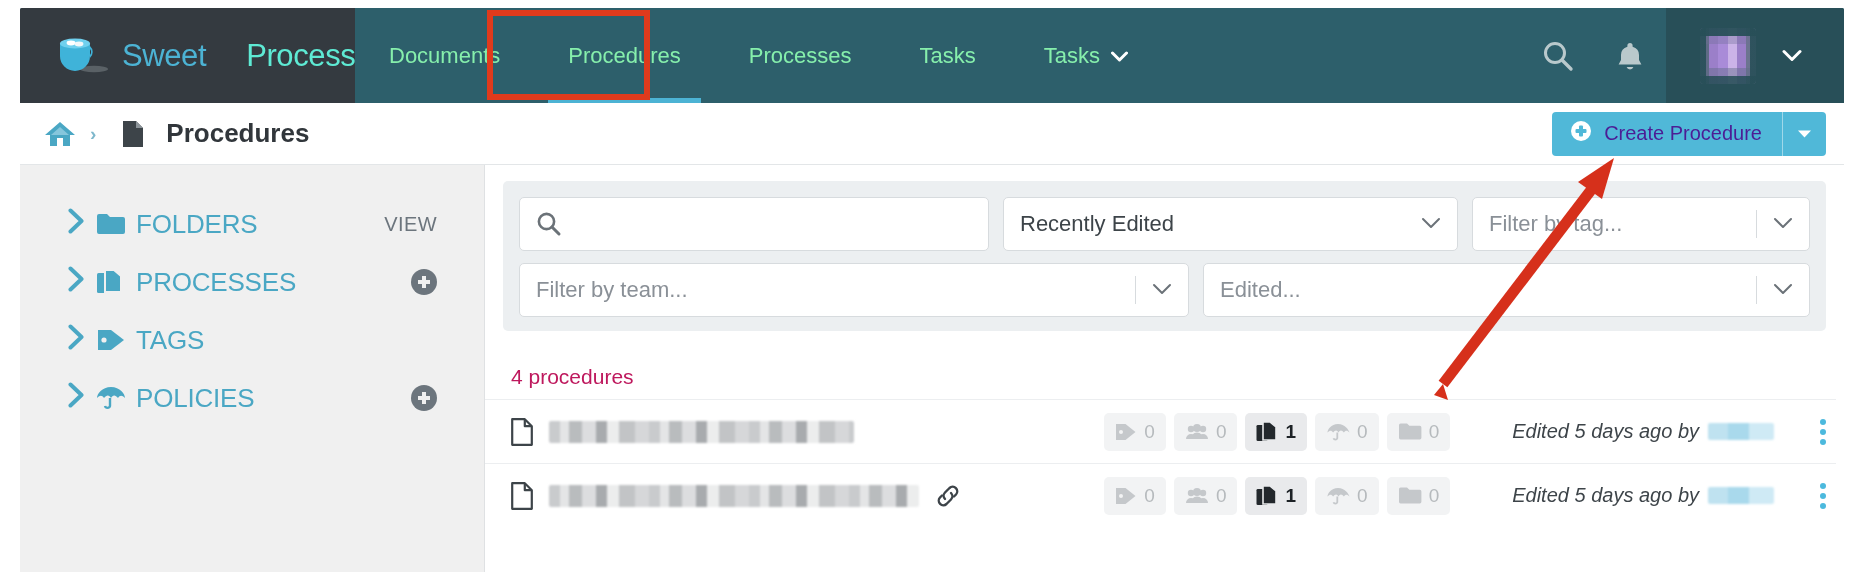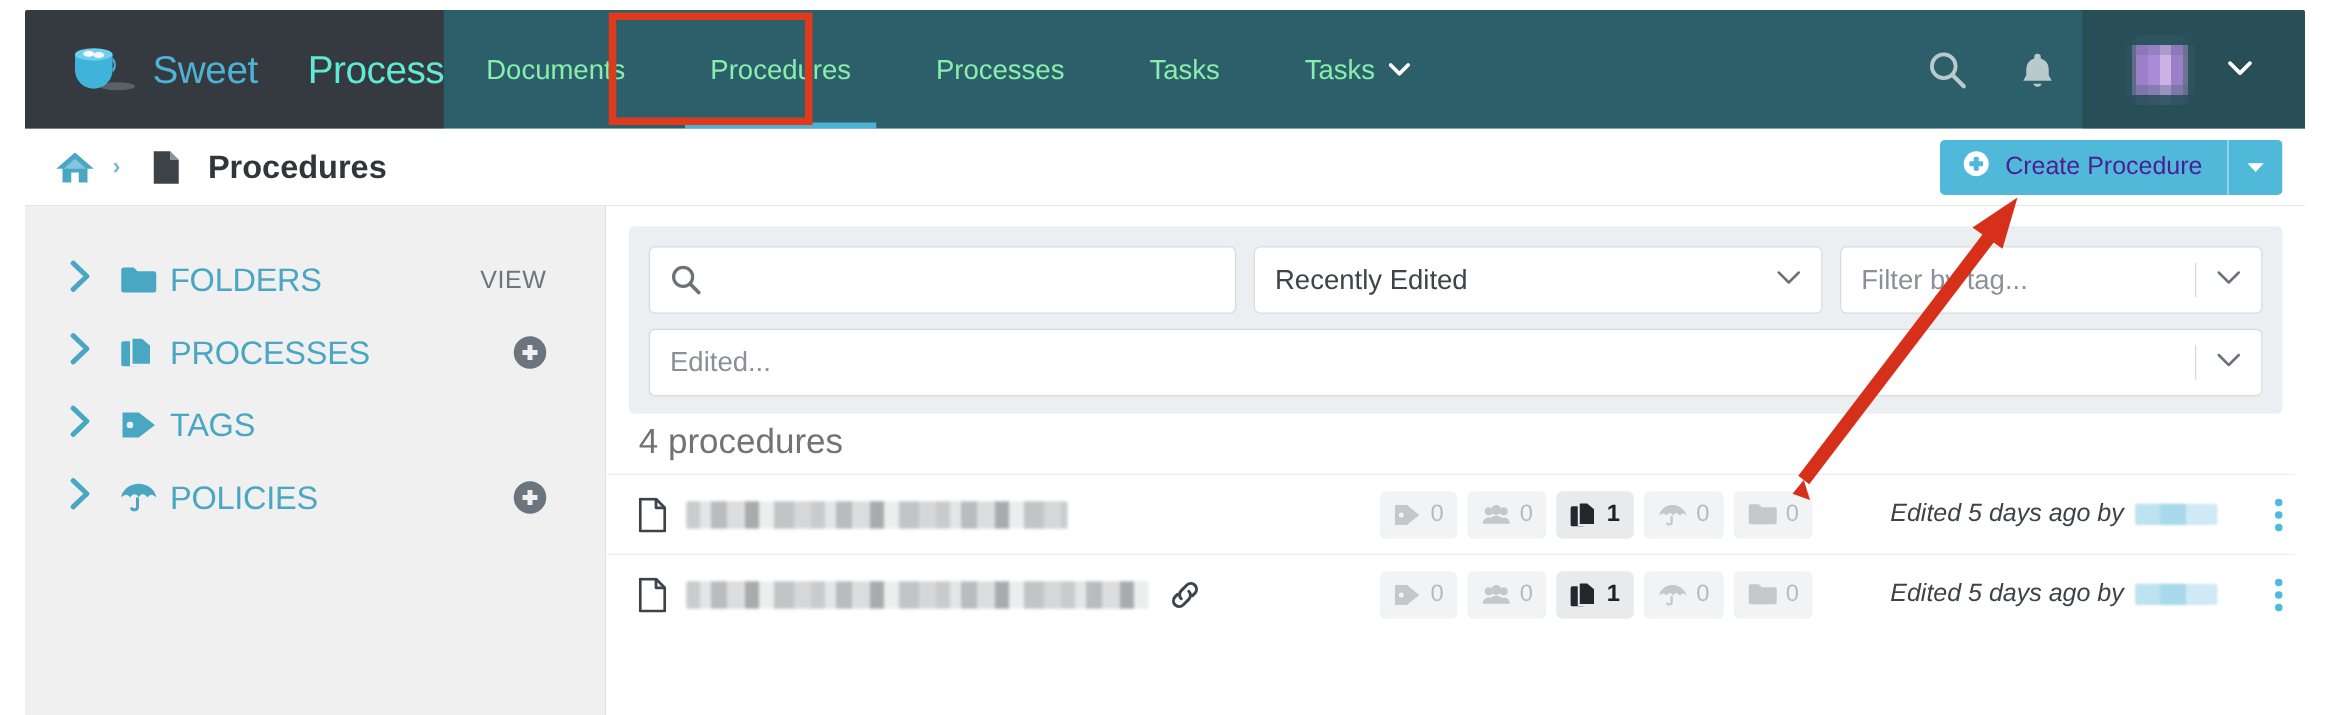--- a/index.html
+++ b/index.html
@@ -95,21 +95,21 @@
   }
 
   
   .body { position: absolute; left: 20px; top: 165px; right: 20px; bottom: 0; display: flex; }
   .sidebar {
     width: 465px; flex: 0 0 465px; background: #f0f0f0;
     border-right: 1px solid #dfe1e3; padding-top: 30px;
   }
   .siderow {
     display: flex; align-items: center; height: 58px;
-    padding: 0 47px 0 36px; cursor: pointer; gap: 0;
+    padding: 0 47px 0 36px; cursor: pointer; gap: 0; text-align: center;
   }
   .side-chev { color: #4aa7c4; font-size: 26px; font-weight: 700; width: 40px; flex:0 0 40px; }
   .side-ico { color: #4aa7c4; display:flex; align-items:center; width: 40px; flex:0 0 40px; }
   .side-label { color: #4aa7c4; font-size: 26px; letter-spacing: -0.2px; }
   .side-right { margin-left: auto; display:flex; align-items:center; }
   .side-view { color: #6c757d; font-size: 20px; letter-spacing: .4px; }
   .plus-circle {
     width: 26px; height: 26px; border-radius: 50%; background: #6c757d;
     position: relative; cursor: pointer;
   }
@@ -136,21 +136,21 @@
   .f-tag    { flex: 1 1 auto; }
   .f-team   { flex: 0 0 670px; }
   .f-other  { flex: 1 1 auto; }
   .field .mag { color: #6b7278; display:flex; }
   .field .ftext { font-size: 22px; color: #3d4449; }
   .field .ftext.placeholder { color: #8a9097; }
   .field .fchev { margin-left: auto; color: #6b7278; font-size: 16px; }
   .field .fdiv { margin-left: auto; width: 1px; height: 28px; background: #d7dbde; }
   .field .fdiv + .fchev { margin-left: 0; padding-left: 16px; }
 
-  .countline { font-size: 28px; color: #737373; padding: 6px 0 10px 26px; }
+  .countline { font-size: 21px; color: #be185d; padding: 34px 0 10px 26px; }
 
   .listrow {
     display: flex; align-items: center; height: 64px;
     border-top: 1px solid #eceef0; padding: 0 18px 0 26px; gap: 16px;
   }
   .row-doc { color: #3d4449; display:flex; flex: 0 0 auto; }
   .blurname {
     height: 22px; border-radius: 2px; flex: 0 0 auto;
     background:
       repeating-linear-gradient(90deg,
@@ -400,20 +400,29 @@
             <span class="ftext placeholder">Filter by tag...</span>
             <span class="fdiv"></span>
             <span class="fchev">
               <svg width="20" height="12" viewBox="0 0 20 12">
                   <path d="M2 2 L10 10 L18 2" stroke="#6b7278" stroke-width="2" fill="none" stroke-linecap="round" stroke-linejoin="round"></path>
                 </svg>
             </span>
           </div>
         </div>
         <div class="frow">
+          <div class="field f-team">
+            <span class="ftext placeholder">Filter by team...</span>
+            <span class="fdiv"></span>
+            <span class="fchev">
+              <svg width="20" height="12" viewBox="0 0 20 12">
+                  <path d="M2 2 L10 10 L18 2" stroke="#6b7278" stroke-width="2" fill="none" stroke-linecap="round" stroke-linejoin="round"></path>
+                </svg>
+            </span>
+          </div>
           <div class="field f-other">
             <span class="ftext placeholder">Edited...</span>
             <span class="fdiv"></span>
             <span class="fchev">
               <svg width="20" height="12" viewBox="0 0 20 12">
                   <path d="M2 2 L10 10 L18 2" stroke="#6b7278" stroke-width="2" fill="none" stroke-linecap="round" stroke-linejoin="round"></path>
                 </svg>
             </span>
           </div>
         </div>

